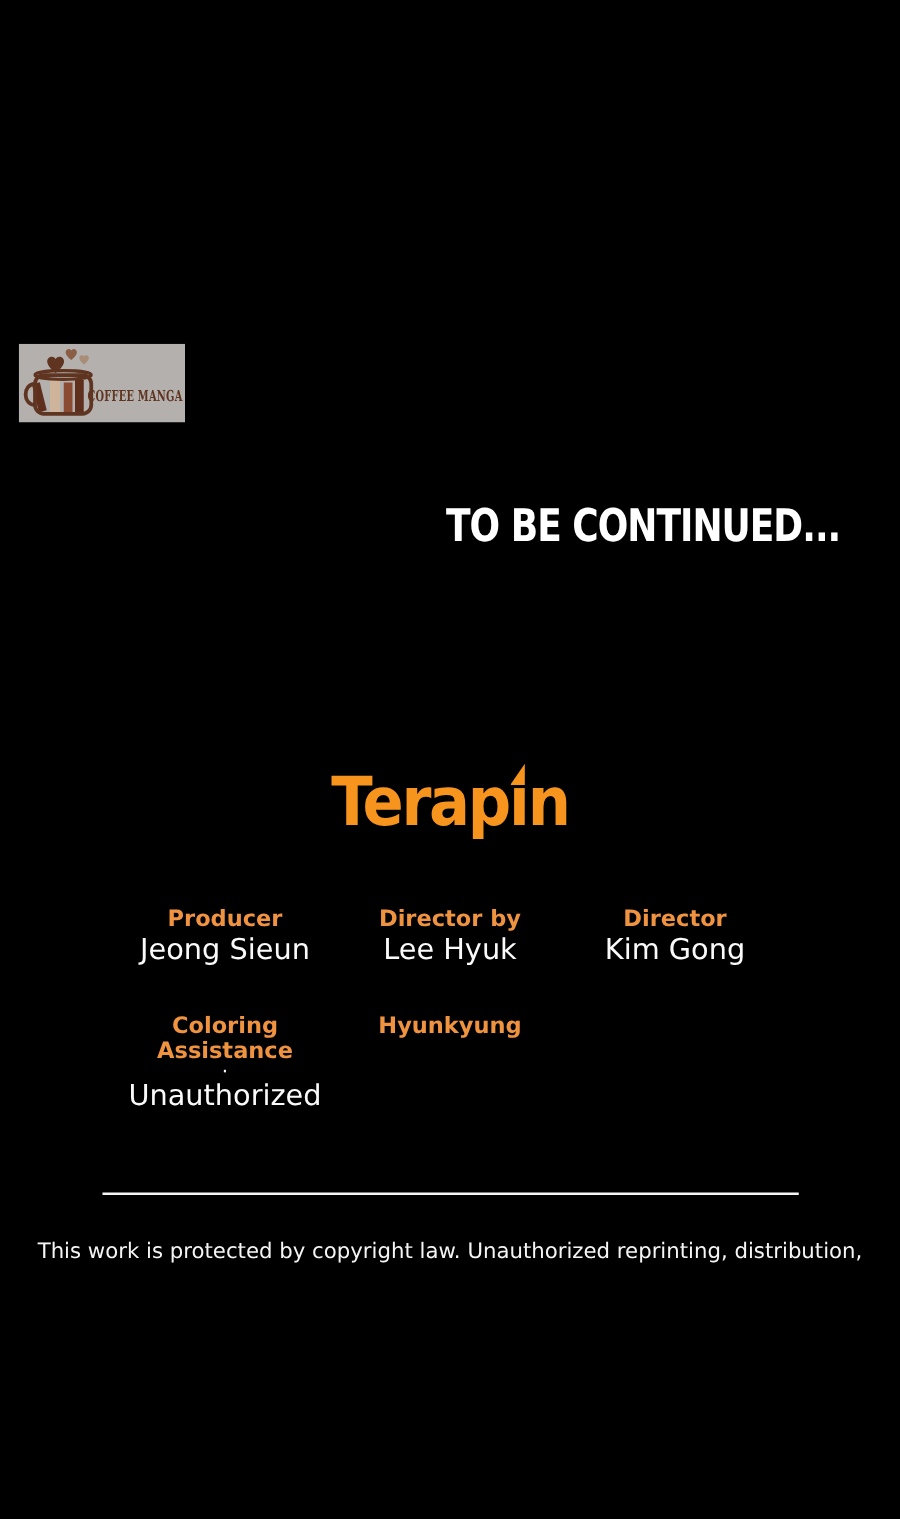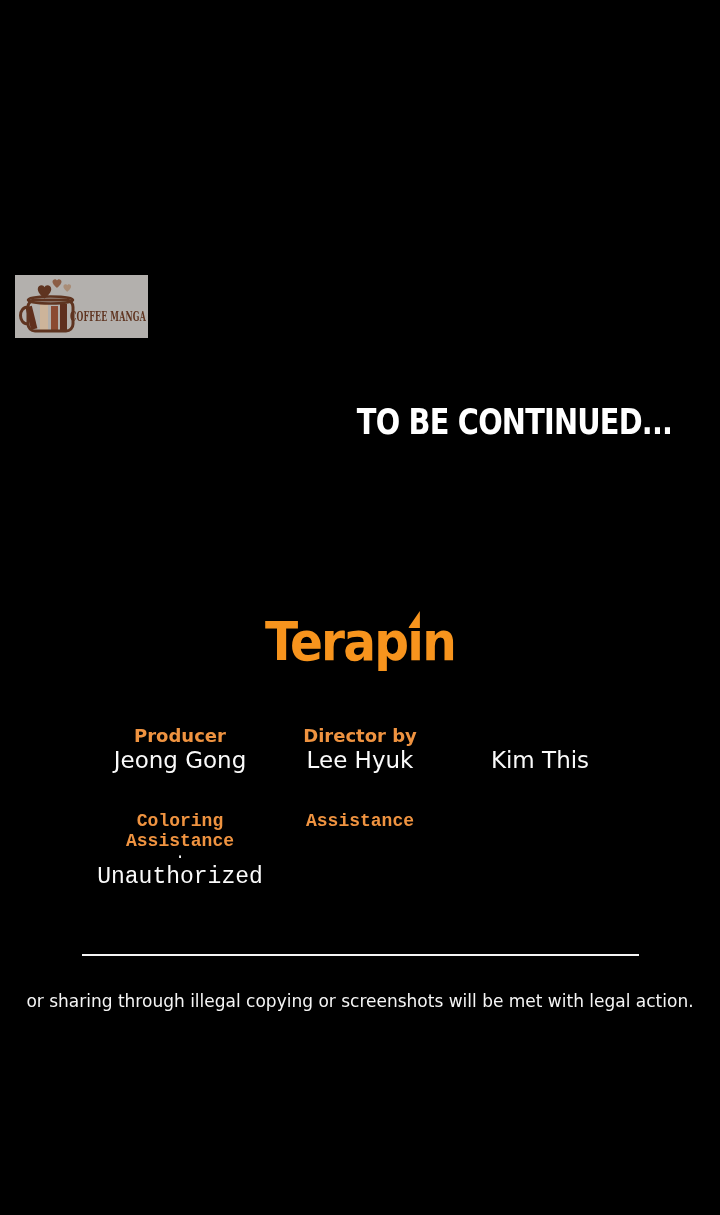--- a/index.html
+++ b/index.html
@@ -64,22 +64,22 @@
     clip-path: polygon(100% 0, 100% 100%, 0 100%);
   }
 
   
   .credits-row {
     position: absolute;
     left: 90px;
     width: 540px;
     display: flex;
   }
-  .credits-row-1 { top: 726px; align-items: flex-end; }
-  .credits-row-2 { top: 811px; font-family: Liberation Mono, monospace; }
+  .credits-row-1 { top: 726px; }
+  .credits-row-2 { top: 811px; }
   .credit-cell { width: 180px; text-align: center; }
   .credit-label {
     color: #ef9340;
     font-size: 18px;
     font-weight: 700;
     line-height: 20px;
   }
   .credit-name {
     color: #fafafa;
     font-size: 23px;
@@ -149,41 +149,42 @@
     </svg>
   </div>
 
   <div class="continued">TO BE CONTINUED...</div>
 
   <h1 class="series-title"><span>Terap</span><span class="i-wrap"><span>ı</span><span class="i-accent"></span></span><span>n</span></h1>
 
   <div class="credits-row credits-row-1">
     <div class="credit-cell">
       <div class="credit-label">Producer</div>
-      <div class="credit-name">Jeong Gong</div>
+      <div class="credit-name">Jeong Sieun</div>
     </div>
     <div class="credit-cell">
       <div class="credit-label">Director by</div>
       <div class="credit-name">Lee Hyuk</div>
     </div>
     <div class="credit-cell">
-      <div class="credit-name">Kim This</div>
+      <div class="credit-label">Director</div>
+      <div class="credit-name">Kim Gong</div>
     </div>
   </div>
 
   <div class="credits-row credits-row-2">
     <div class="credit-cell">
       <div class="credit-label">Coloring Assistance</div>
       <div class="credit-sep">·</div>
       <div class="credit-name">Unauthorized</div>
     </div>
     <div class="credit-cell">
-      <div class="credit-label">Assistance</div>
+      <div class="credit-label">Hyunkyung</div>
     </div>
   </div>
 
   <div class="divider"></div>
 
   <div class="copyright">
-    <div>or sharing through illegal copying or screenshots will be met with legal action.</div>
+    <div>This work is protected by copyright law. Unauthorized reprinting, distribution,</div>
   </div>
 
 </div>
 
 </body></html>

